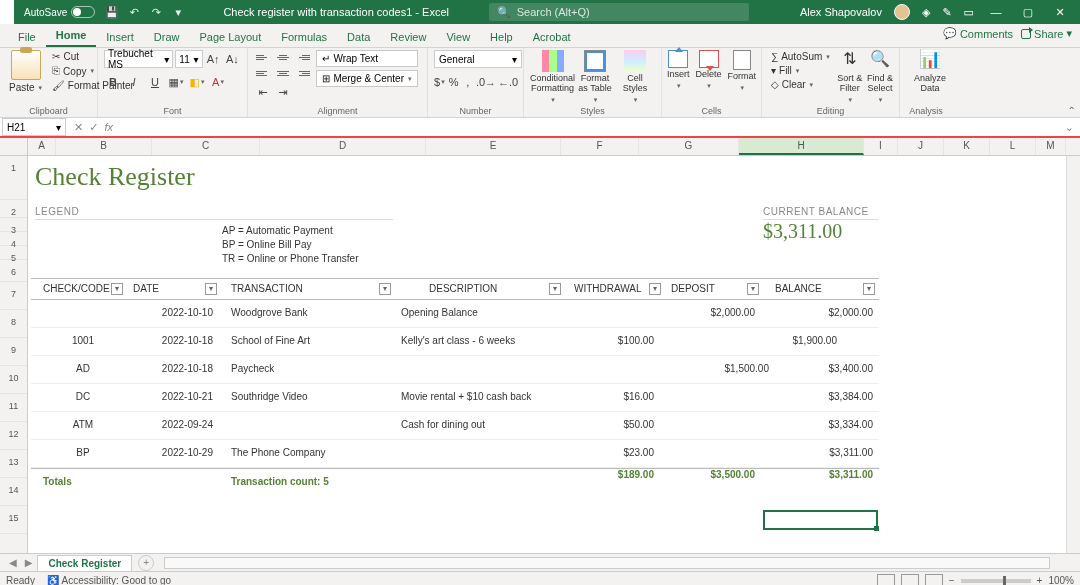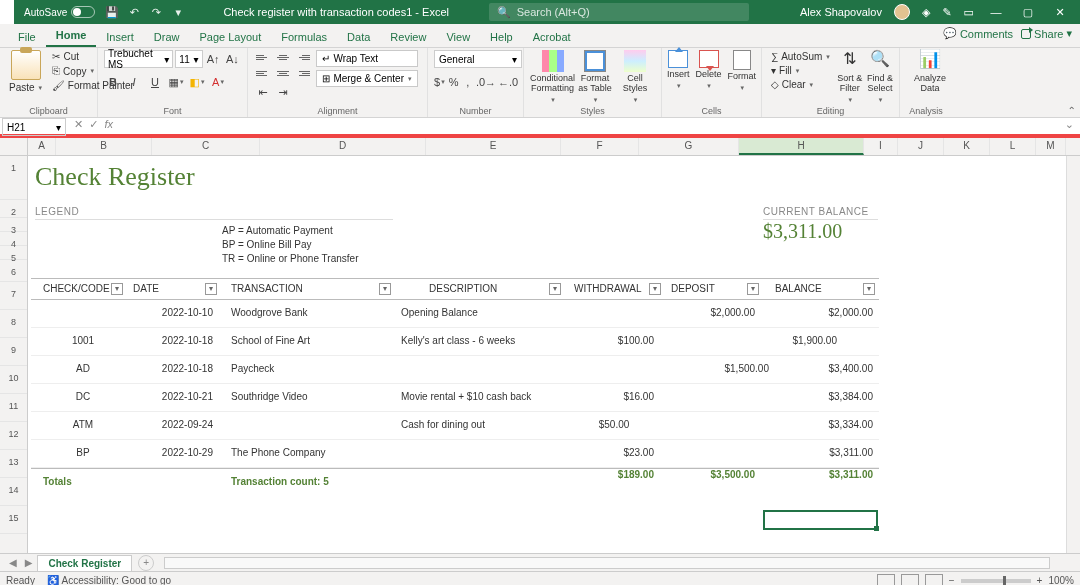--- a/index.html
+++ b/index.html
@@ -52,21 +52,21 @@
 .ft-ic{background:#fff;border:1px solid #888;box-shadow:0 0 0 2px #4a90d9 inset;}
 .cs-ic{background:linear-gradient(#fce,#cef,#efc);}
 .ins-ic{width:20px;height:18px;background:#fff;border:1px solid #4a90d9;position:relative;}
 .ins-ic::after{content:"";position:absolute;top:-4px;left:6px;width:0;height:0;border-left:4px solid transparent;border-right:4px solid transparent;border-bottom:5px solid #4a90d9;}
 .del-ic{width:20px;height:18px;background:#fff;border:1px solid #d9534f;position:relative;}
 .del-ic::after{content:"";position:absolute;bottom:-4px;left:6px;width:0;height:0;border-left:4px solid transparent;border-right:4px solid transparent;border-top:5px solid #d9534f;}
 .fmt-ic{width:18px;height:20px;background:#fff;border:1px solid #888;}
 .collapse-btn{position:absolute;right:4px;bottom:1px;font-size:10px;color:#666;}
 
 
-.fbar { height: 20px; background:#fff; border-bottom:4px solid #ef4444; display:flex; align-items:flex-start;}
+.fbar { height: 20px; background:#fff; border-bottom:2px solid #ef4444; display:flex; align-items:center;}
 .namebox { width:64px; height:18px; border:1px solid #ccc; margin-left:2px; padding:1px 4px; font-size:10px; display:flex; justify-content:space-between; align-items:center;}
 .fbar-btns { display:flex; gap:6px; margin:0 8px; color:#888;}
 .fx { font-style: italic; }
 
 
 .colhdr { height:18px; background:#f3f2f1; border-bottom:1px solid #ccc; display:flex; position:relative;}
 .corner{width:28px;border-right:1px solid #ccc;}
 .ch{border-right:1px solid #e5e5e5;text-align:center;font-size:10px;color:#555;padding-top:2px;}
 .ch.sel{background:#d9ead3;border-bottom:2px solid #217346;}
 
@@ -449,21 +449,21 @@
           <span class="cell" style="left:370px;">Movie rental + $10 cash back</span>
           <span class="cell r" style="left:543px;width:80px;">$16.00</span>
           <span class="cell r" style="left:640px;width:84px;"></span>
           <span class="cell r" style="left:744px;width:98px;">$3,384.00</span>
         </div>
         <div class="data-row" style="top: 256px;">
           <span class="cell" style="left:12px;width:80px;text-align:center;">ATM</span>
           <span class="cell r" style="left:102px;width:80px;">2022-09-24</span>
           <span class="cell" style="left:200px;"></span>
           <span class="cell" style="left:370px;">Cash for dining out</span>
-          <span class="cell r" style="left:543px;width:80px;text-align:center;">$50.00</span>
+          <span class="cell r" style="left:543px;width:80px;">$50.00</span>
           <span class="cell r" style="left:640px;width:84px;"></span>
           <span class="cell r" style="left:744px;width:98px;">$3,334.00</span>
         </div>
         <div class="data-row" style="top: 284px;">
           <span class="cell" style="left:12px;width:80px;text-align:center;">BP</span>
           <span class="cell r" style="left:102px;width:80px;">2022-10-29</span>
           <span class="cell" style="left:200px;">The Phone Company</span>
           <span class="cell" style="left:370px;"></span>
           <span class="cell r" style="left:543px;width:80px;">$23.00</span>
           <span class="cell r" style="left:640px;width:84px;"></span>

